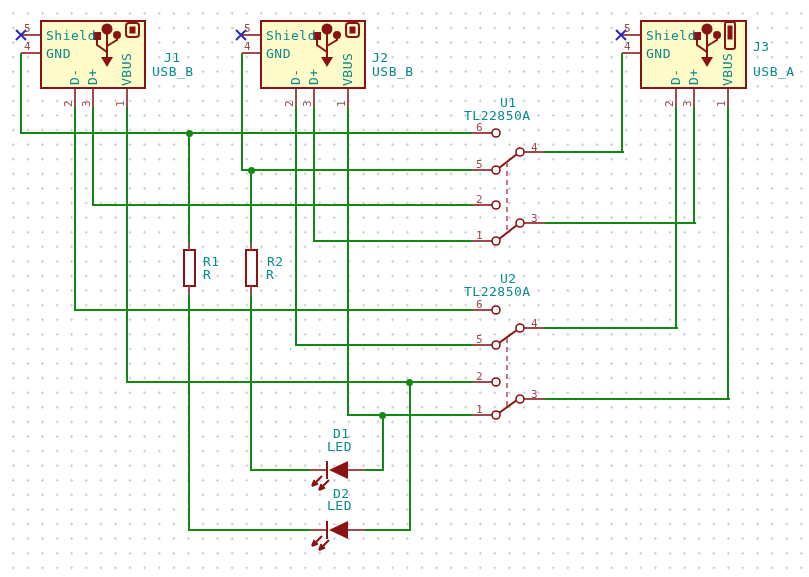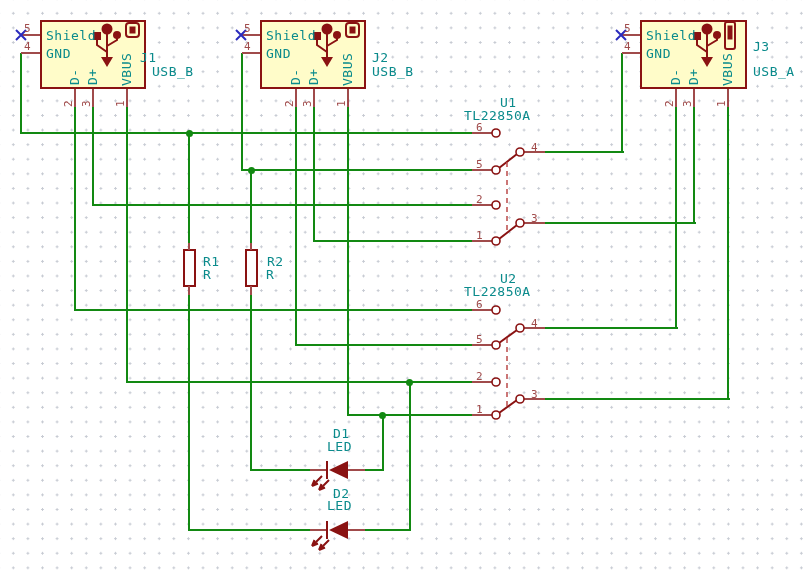--- a/index.html
+++ b/index.html
@@ -173,21 +173,21 @@
   <div class="lbl" style="left:46px;top:29px">Shield</div>
   <div class="lbl" style="left:46px;top:47px">GND</div>
   <div class="lbl rot" style="left:68px;top:85px">D-</div>
   <div class="lbl rot" style="left:86px;top:85px">D+</div>
   <div class="lbl rot" style="left:120px;top:86px">VBUS</div>
   <div class="pnum" style="left:24px;top:23px">5</div>
   <div class="pnum" style="left:24px;top:41px">4</div>
   <div class="pnum rot" style="left:63px;top:107px">2</div>
   <div class="pnum rot" style="left:81px;top:107px">3</div>
   <div class="pnum rot" style="left:115px;top:107px">1</div>
-  <div class="lbl" style="left:140px;top:51px">J1</div>
+  <div class="lbl" style="left:164px;top:51px">J1</div>
   <div class="lbl" style="left:152px;top:65px">USB_B</div>
 
   <div class="lbl" style="left:266px;top:29px">Shield</div>
   <div class="lbl" style="left:266px;top:47px">GND</div>
   <div class="lbl rot" style="left:289px;top:85px">D-</div>
   <div class="lbl rot" style="left:307px;top:85px">D+</div>
   <div class="lbl rot" style="left:341px;top:86px">VBUS</div>
   <div class="pnum" style="left:244px;top:23px">5</div>
   <div class="pnum" style="left:244px;top:41px">4</div>
   <div class="pnum rot" style="left:284px;top:107px">2</div>

